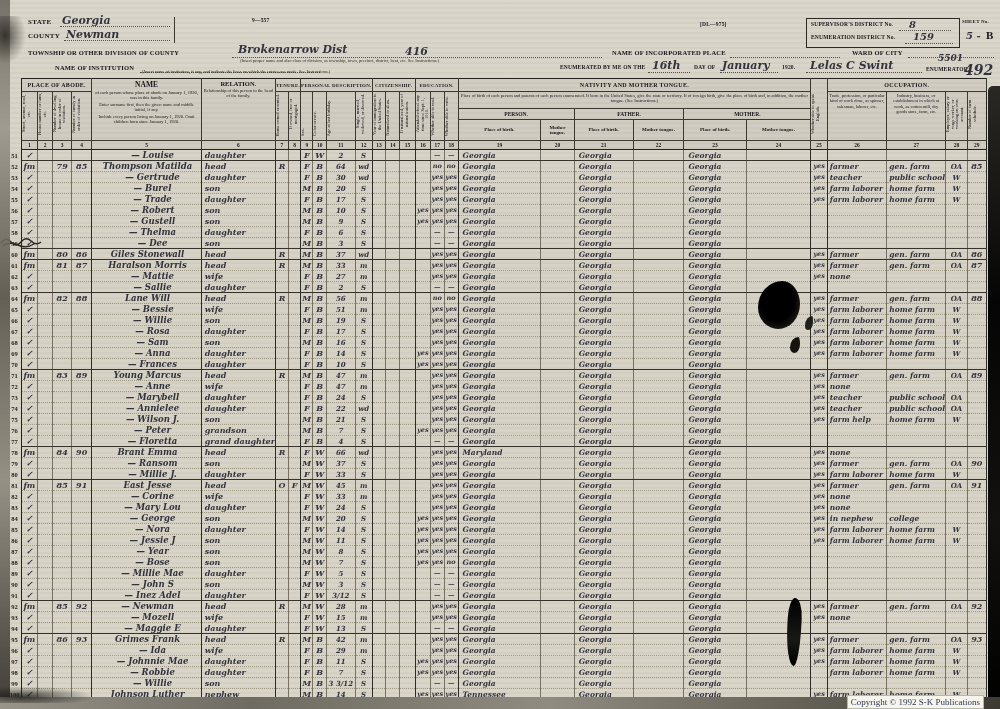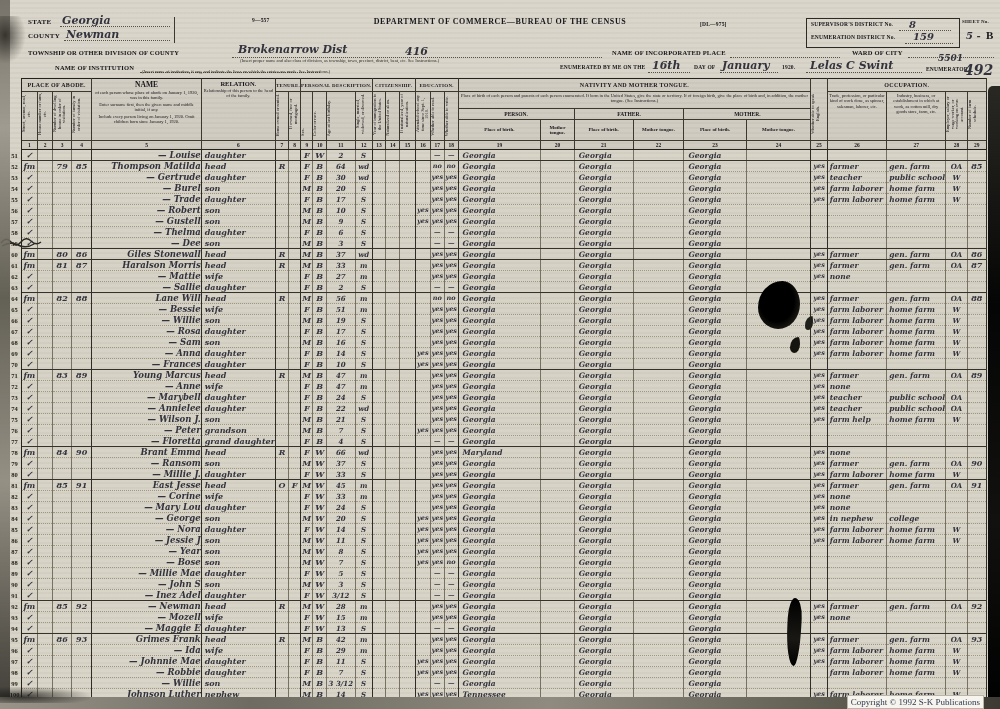--- a/index.html
+++ b/index.html
@@ -66,21 +66,21 @@
   tbody td{border-right:1px solid #767163;border-bottom:1px dotted #9d9783;height:9.9px;line-height:9.5px;
     font:italic 600 8px "DejaVu Serif",serif;color:#32323c;text-align:center;}
   tbody tr.fe td{border-bottom:1px solid #34322b;}
   td.gb{border-right:1px solid #2e2c26;}
   .mnum{border:none !important;background:transparent;font:bold 6.5px "Liberation Serif",serif;color:#201f19;text-align:center;font-style:normal;}
   .mnum.l{border-right:1.5px solid #23221c !important;}
   .mnum.r{border-left:1.5px solid #23221c !important;}
   .mhead{border:none !important;background:transparent;}
   .mhead.l{border-right:1.5px solid #23221c !important;}
   .mhead.r{border-left:1.5px solid #23221c !important;}
-  td.name{text-align:right;padding-left:12px;font-size:8.5px;}
+  td.name{text-align:center;padding-left:12px;font-size:8.5px;}
   td.name.flush{padding-left:2px;}
   td.rel{text-align:left;padding-left:3px;}
   td.pob{text-align:left;padding-left:4px;font-size:7.5px;}
   td.occ{text-align:left;padding-left:2px;font-size:7.5px;}
 </style>
 </head>
 <body>
 
 <div id="page">
 
@@ -88,21 +88,20 @@
   <div id="formhead">
     <span class="abs lbl" style="left:28px;top:3px;">STATE</span>
     <span class="abs hw-lg" style="left:62px;top:-1px;">Georgia</span>
     <span class="abs dots" style="left:60px;top:2px;width:110px;"></span>
     <span class="abs lbl" style="left:28px;top:17px;">COUNTY</span>
     <span class="abs hw-lg" style="left:66px;top:13px;">Newman</span>
     <span class="abs dots" style="left:64px;top:16px;width:106px;"></span>
     <span class="vbar" style="left:174px;top:2px;height:26px;"></span>
 
     <span class="abs lbl-sm" style="left:252px;top:2px;">9—557</span>
-    <span class="abs dept" style="left:300px;top:2px;width:400px;text-align:center;">DEPARTMENT OF COMMERCE—BUREAU OF THE CENSUS</span>
     <span class="abs lbl-sm" style="left:700px;top:6px;">[DL—975]</span>
 
     <div class="dbox" style="left:806px;top:3px;width:152px;height:28px;">
       <span class="abs lbl-sm" style="left:4px;top:2px;">SUPERVISOR'S DISTRICT No.</span>
       <span class="abs hw" style="left:102px;top:0px;font-size:10px;">8</span>
       <span class="abs dots" style="left:92px;top:2px;width:52px;"></span>
       <span class="abs lbl-sm" style="left:4px;top:15px;">ENUMERATION DISTRICT No.</span>
       <span class="abs hw" style="left:106px;top:12px;font-size:10px;">159</span>
       <span class="abs dots" style="left:98px;top:15px;width:48px;"></span>
     </div>

